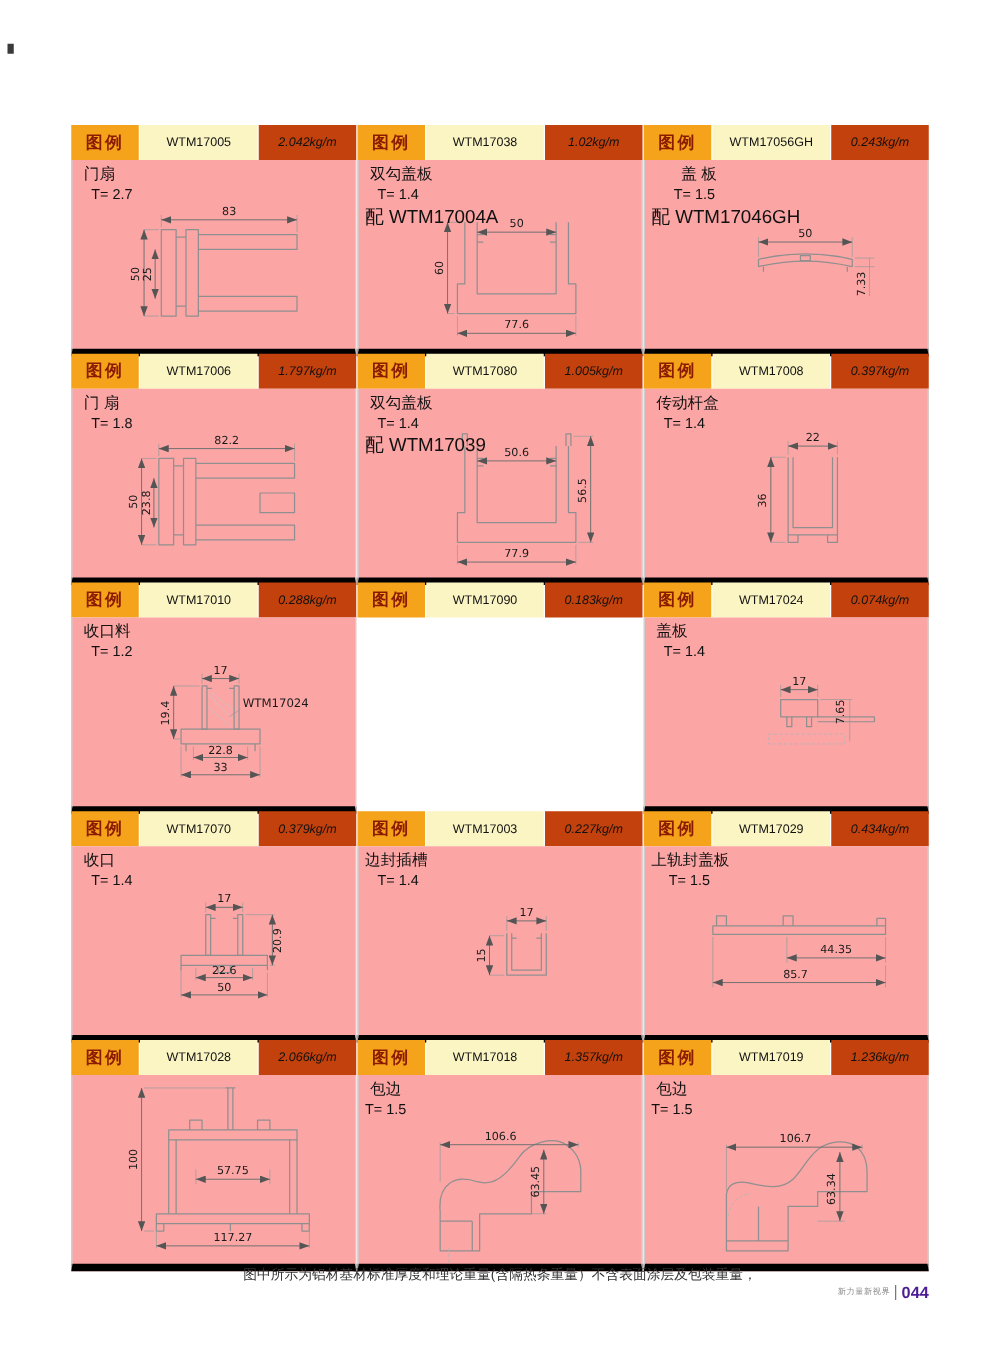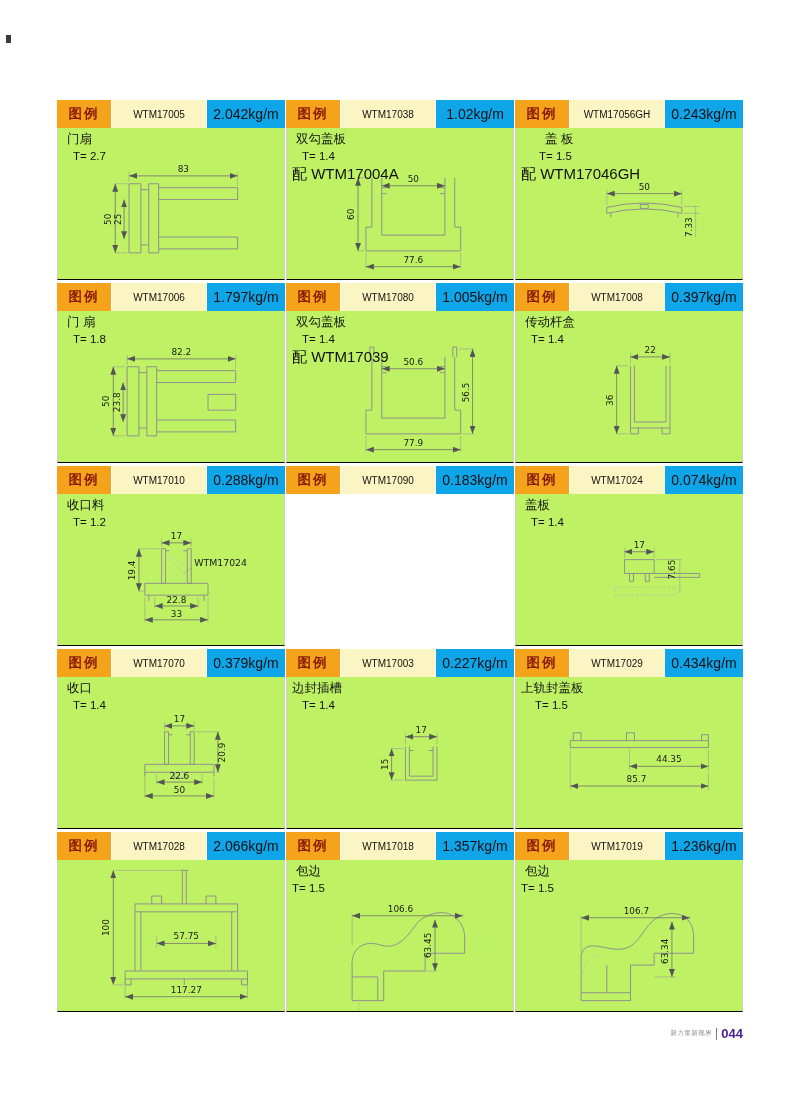--- a/index.html
+++ b/index.html
@@ -7,24 +7,24 @@
         font-family:"Liberation Sans","DejaVu Sans",sans-serif;color:#111;}
   .speck{position:absolute;left:6px;top:35px;width:5px;height:8px;background:#3a3a3a;}
   .sheet{position:absolute;left:57px;top:100px;display:grid;
          grid-template-columns:repeat(3,228px);grid-auto-rows:180px;gap:3px 1px;}
   .cell{position:relative;width:228px;height:180px;}
   .hdr{display:flex;gap:1px;height:28px;}
   .h-legend{width:54px;background:#F5A31B;color:#8B1B00;font-weight:bold;font-size:13.5px;
             letter-spacing:2px;display:flex;align-items:center;justify-content:center;}
   .h-model{width:94px;background:#FBF5C3;font-size:10px;color:#111;
            display:flex;align-items:center;justify-content:center;}
-  .h-weight{flex:1;background:#0ea5e9;font-size:14px;color:#111;
-            display:flex;align-items:center;justify-content:center;}
+  .h-weight{flex:1;background:#c2410c;font-size:10px;color:#111;
+            display:flex;align-items:center;justify-content:center;font-style:italic;}
   .body{position:relative;height:151px;border-left:1px solid #cfcfcf;border-right:1px solid #cfcfcf;
-        border-bottom:1px solid #000000;background:#bef264;}
+        border-bottom:6px solid #000000;background:#fca5a5;}
   .desc{position:absolute;top:3px;left:5px;z-index:2;line-height:17px;}
   .d-name{font-size:12.5px;font-weight:500;padding-left:4px;}
   .d-t{font-size:11.5px;padding-left:10px;}
   .d-match{font-size:15px;padding-left:0;}
   svg.draw{position:absolute;inset:0;width:100%;height:100%;}
   .pf path,.pf line{stroke:#8f8f8f;stroke-width:1;fill:none;stroke-linejoin:round;}
   .dims line.dim{stroke:#707070;stroke-width:.8;marker-start:url(#ar);marker-end:url(#ar);}
   .dims line.ext{stroke:#9a9a9a;stroke-width:.6;}
   .hatch{stroke:#c4c4c4;stroke-width:.6;}
   .dsh{stroke:#b5b5b5;stroke-width:.7;fill:none;stroke-dasharray:2.5 2;}
@@ -570,20 +570,21 @@
             <line class="dim" x1="158" y1="62" x2="158" y2="118"></line>
             <text class="dt" x="154" y="92" text-anchor="middle" transform="rotate(-90 154 92)">63.34</text>
           </g>
         </svg>
       </div>
     </div>
 
   </div>
 
   <div class="footer">
+    <div>图中所示为铝材基材标准厚度和理论重量(含隔热条重量）不含表面涂层及包装重量，</div>
   </div>
 
   <div class="pageinfo">
     <span class="brand">新力量新视界</span>
     <span class="pnum-sep"></span>
     <span class="pnum">044</span>
   </div>
 </div>
 
 </body></html>

